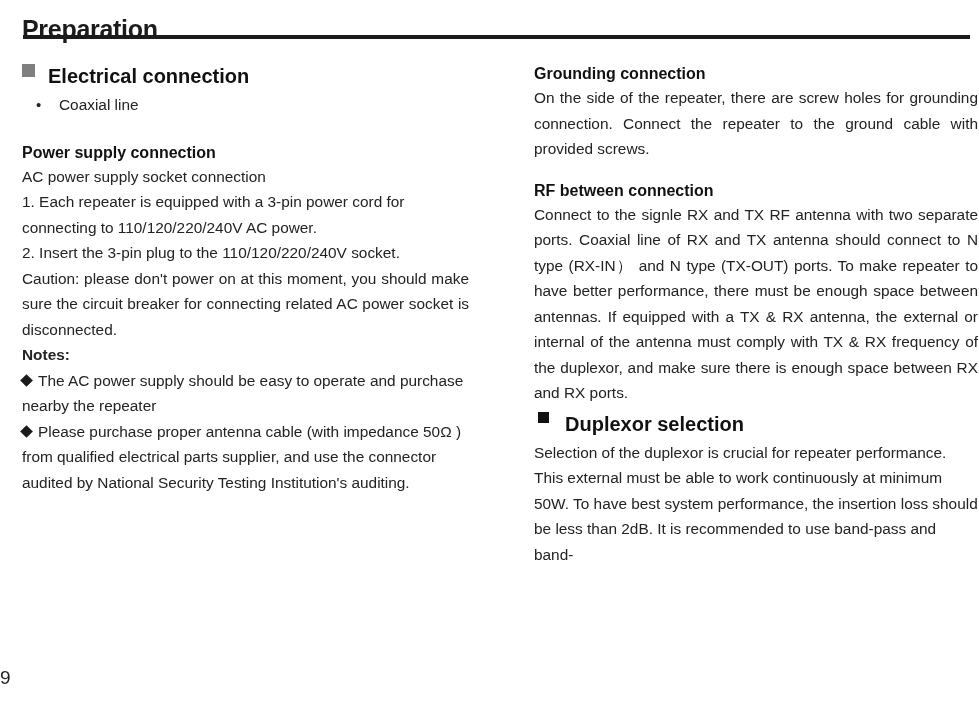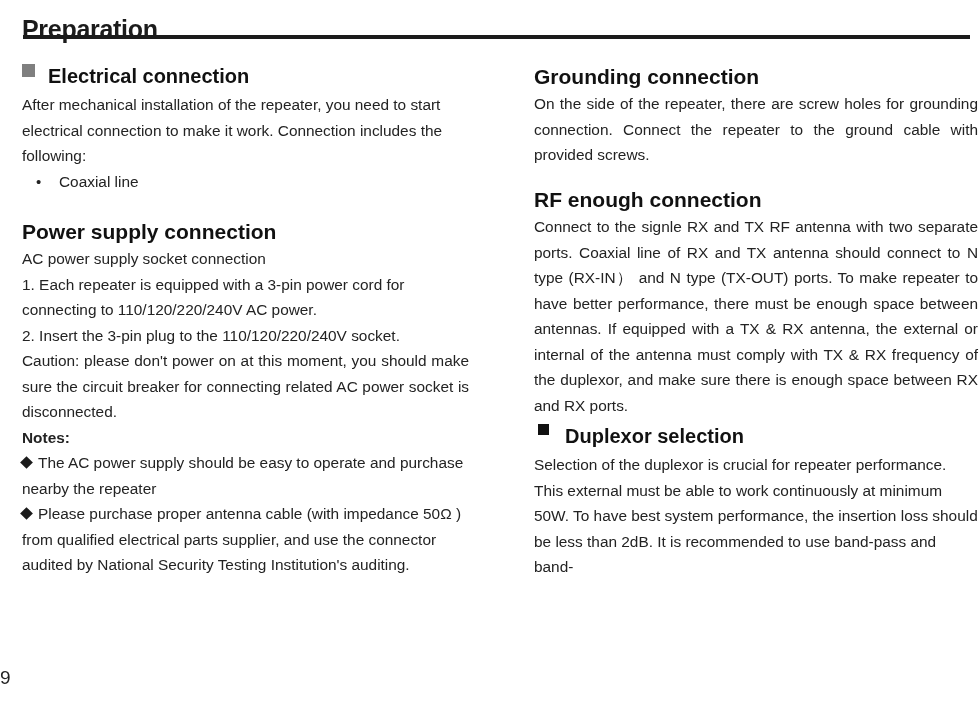--- a/index.html
+++ b/index.html
@@ -74,21 +74,21 @@
   }
   .sq-gray { background: #7f7f7f; }
   .sq-black {
     background: #111;
     width: 11px;
     height: 11px;
     margin-left: 4px;
     margin-right: 16px;
   }
   .h-plain {
-    font-size: 21px;
+    font-size: 16px;
     font-weight: bold;
     color: #111;
     margin: 0 0 1px 0;
     line-height: 1.25;
   }
 
   
   p.t {
     margin: 0;
     font-size: 15.4px;
@@ -159,21 +159,20 @@
   <h1 class="page-title">Preparation</h1>
   <div class="title-rule"></div>
 
   <div class="col col-left">
 
     <h2 class="h-square">
       <span class="sq sq-gray"></span>
       <span>Electrical connection</span>
     </h2>
 
-    <p class="t">After mechanical installation of the repeater, you need to start electrical connection to make it work. Connection includes the following:</p>
 
     <ul class="dots">
       <li>Coaxial line</li>
     </ul>
 
     <div class="gap-lg"></div>
 
     <h3 class="h-plain">Power supply connection</h3>
 
     <p class="t">AC power supply socket connection</p>
@@ -193,21 +192,21 @@
 
   </div>
 
   <div class="col col-right">
 
     <h3 class="h-plain">Grounding connection</h3>
     <p class="t just">On the side of the repeater, there are screw holes for grounding connection. Connect the repeater to the ground cable with provided screws.</p>
 
     <div class="gap-md"></div>
 
-    <h3 class="h-plain">RF enough connection</h3>
+    <h3 class="h-plain">RF between connection</h3>
     <p class="t just">Connect to the signle RX and TX RF antenna with two separate ports. Coaxial line of RX and TX antenna should connect to N type (RX-IN） and N type (TX-OUT) ports. To make repeater to have better performance, there must be enough space between antennas. If equipped with a TX &amp; RX antenna, the external or internal of the antenna must comply with TX &amp; RX frequency of the duplexor, and make sure there is enough space between RX and RX ports.</p>
 
     <div class="gap-sm"></div>
 
     <h2 class="h-square">
       <span class="sq sq-black"></span>
       <span>Duplexor selection</span>
     </h2>
 
     <p class="t">Selection of the duplexor is crucial for repeater performance. This external must be able to work continuously at minimum 50W. To have best system performance, the insertion loss should be less than 2dB. It is recommended to use band-pass and band-</p>

